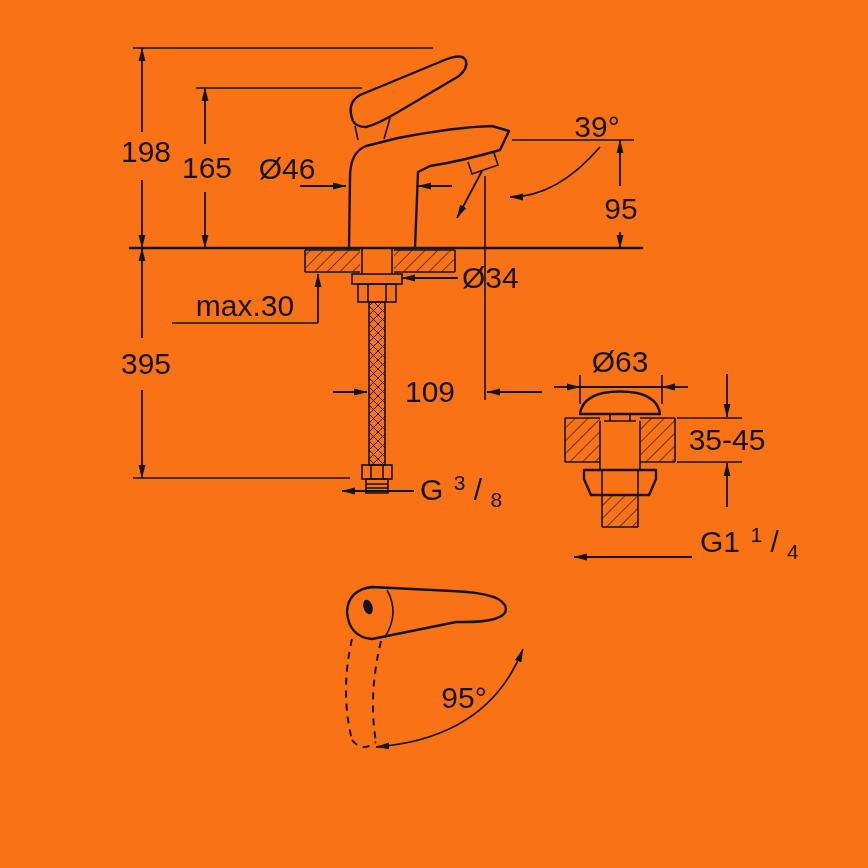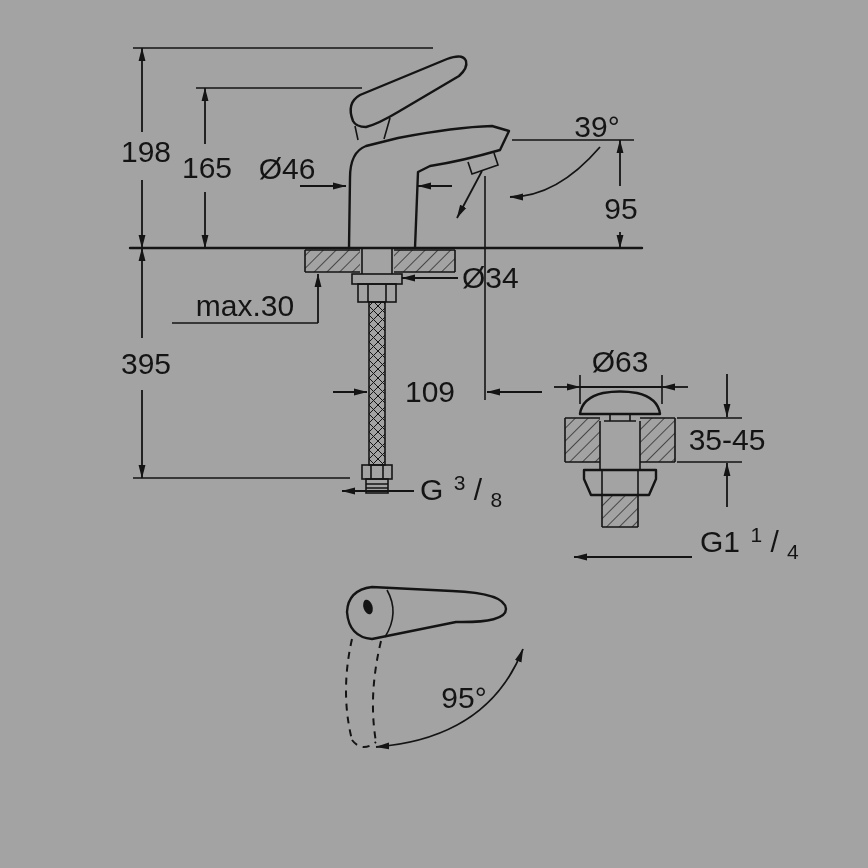--- a/index.html
+++ b/index.html
@@ -1,16 +1,16 @@
 <!DOCTYPE html>
 <html><head>
 <meta charset="utf-8">
 <style>
   html,body{margin:0;padding:0;background:#ffffff;}
-  .stage{position:relative;width:868px;height:868px;background:#a3a3a3;overflow:hidden;}
+  .stage{position:relative;width:868px;height:868px;background:#f97316;overflow:hidden;}
   svg{display:block;}
   .ink{stroke:#141414;stroke-width:2.4;fill:none;stroke-linecap:round;stroke-linejoin:round;}
   .thin{stroke:#141414;stroke-width:1.6;fill:none;stroke-linecap:butt;}
   .dim{stroke:#141414;stroke-width:1.8;fill:none;stroke-linecap:butt;}
   .dash{stroke:#141414;stroke-width:2;fill:none;stroke-dasharray:7 6;stroke-linecap:butt;}
   .lbl{font-family:"Liberation Sans",sans-serif;font-size:30px;fill:#141414;}
   .lbl-s{font-size:21px;}
   .mid{text-anchor:middle;}
 </style>
 </head>

